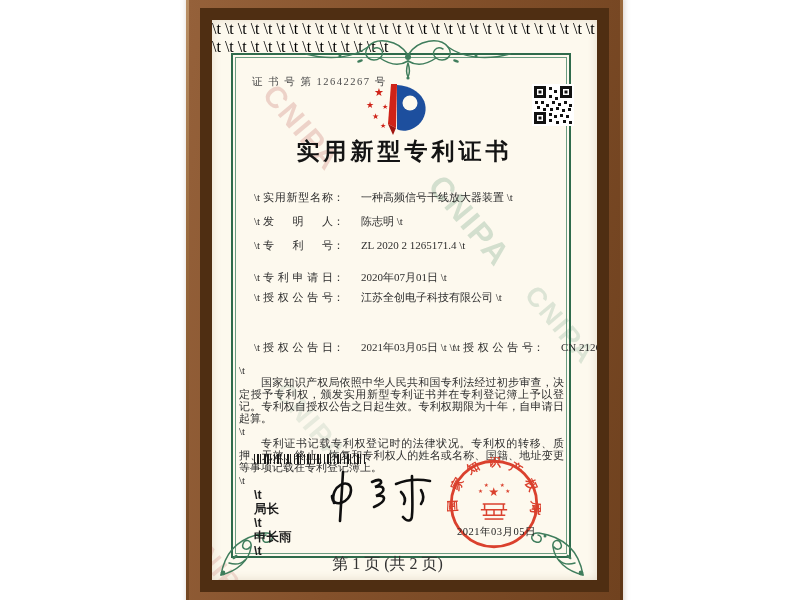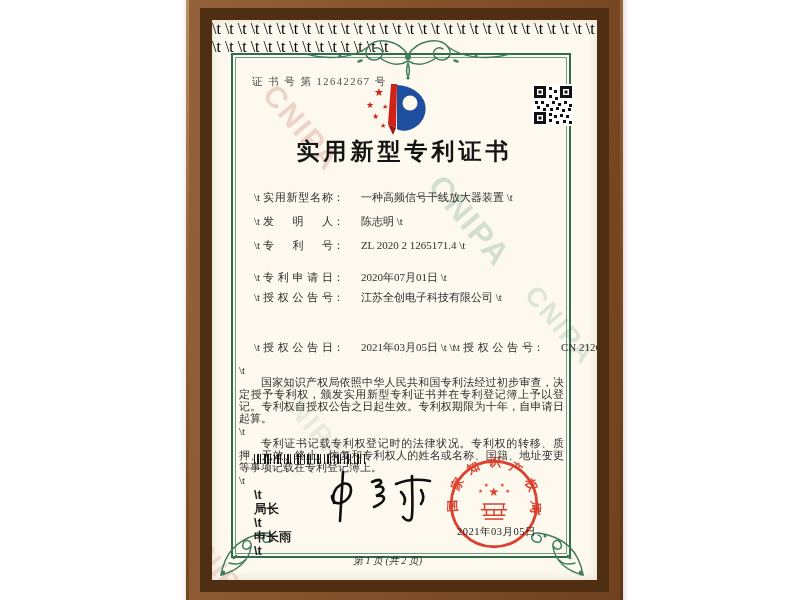--- a/index.html
+++ b/index.html
@@ -35,21 +35,21 @@
   .barcode{position:absolute;left:42px;top:434px;width:112px;height:10px;
      background:repeating-linear-gradient(90deg,#1a1a1a 0 1.5px,transparent 1.5px 3px,
         #1a1a1a 3px 5.5px,transparent 5.5px 6.5px,#1a1a1a 6.5px 7.5px,transparent 7.5px 10px);}
   .director{position:absolute;left:42px;top:468px;font-family:"Liberation Sans","DejaVu Sans",sans-serif;
      font-weight:bold;font-size:12.5px;color:#1c1c1c;line-height:14px;}
   .sig{position:absolute;left:108px;top:447px;width:118px;height:62px;}
   .seal{position:absolute;left:235px;top:437px;width:94px;height:94px;opacity:.92;}
   .seal-date{position:absolute;left:245px;top:505px;font-size:10.5px;letter-spacing:.5px;
      color:#242424;z-index:5;}
   .page-info{position:absolute;left:0;top:534px;width:100%;padding-right:34px;box-sizing:border-box;
-     text-align:center;font-size:10px;color:#333;font-style:italic;}
+     text-align:center;font-size:16px;color:#333;}
   .footer-note{position:absolute;left:0;top:559px;width:100%;padding-right:34px;box-sizing:border-box;
      text-align:center;font-size:10px;color:#333;}
   .orn-top{position:absolute;left:90px;top:13px;width:212px;height:48px;}
   .orn-corner{position:absolute;width:62px;height:60px;}
   .orn-bl{left:3px;top:499px;}
   .orn-br{right:8px;top:499px;transform:scaleX(-1);}
 </style>
 </head>
 <body>
 

